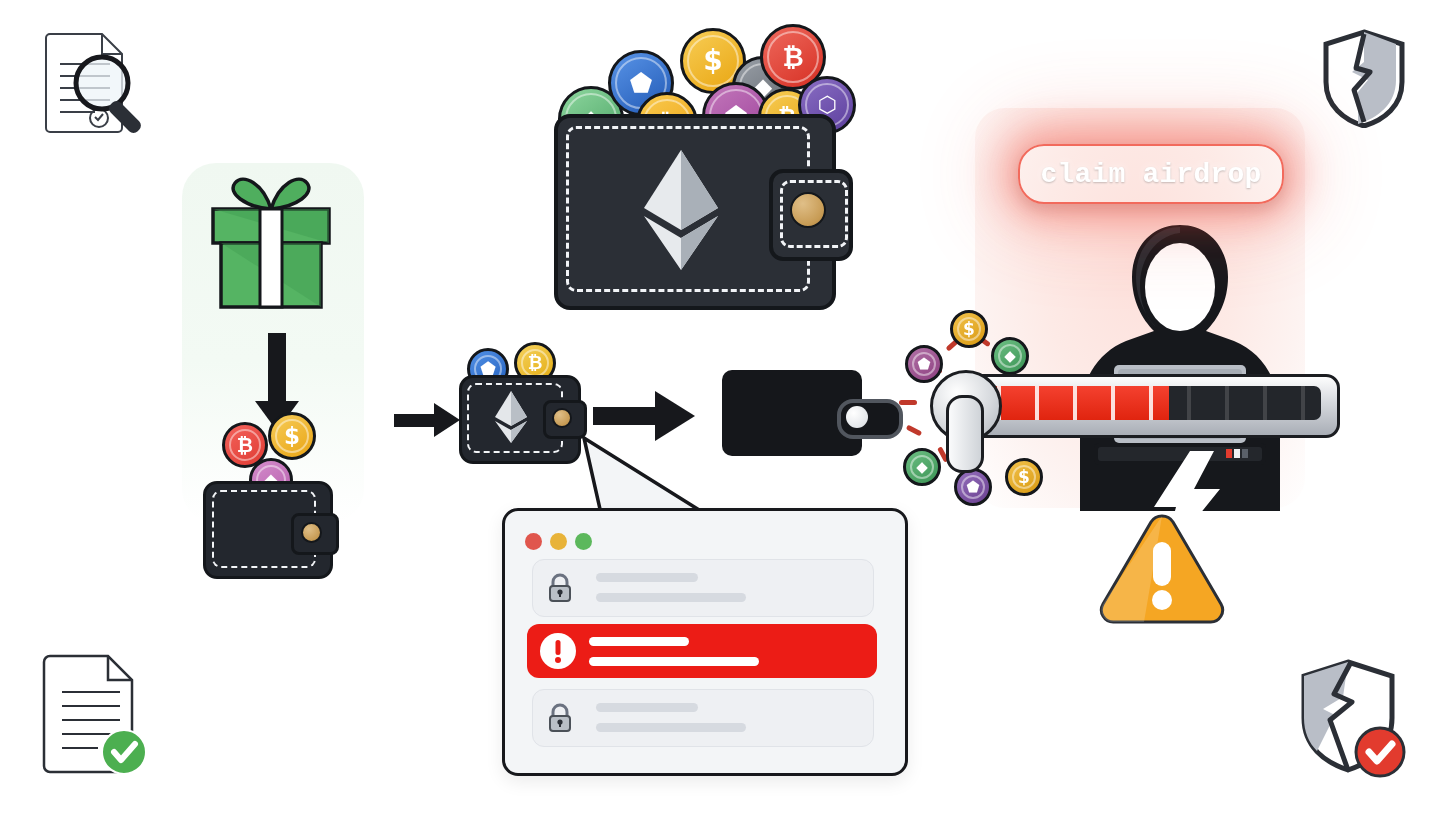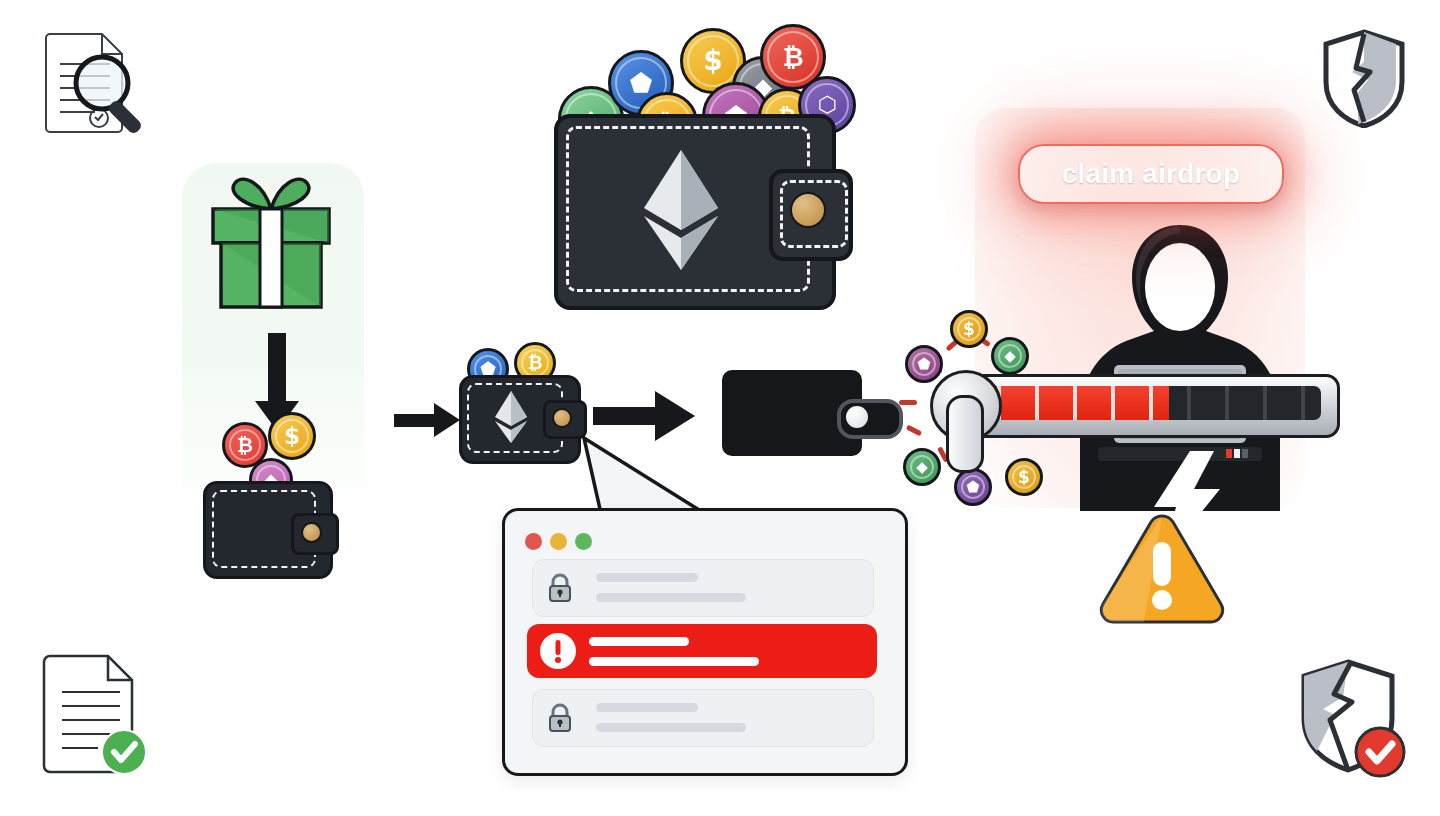--- a/index.html
+++ b/index.html
@@ -39,21 +39,21 @@
   .bar-w{position:absolute;background:#ffffff;border-radius:7px;}
   .lock{position:absolute;}
 
   
   .claim-btn{position:absolute;border-radius:26px;
     background:linear-gradient(100deg,#f4built 0%,#f04436 0%,#ef392b 48%,#e02316 100%);
     border:2px solid #f26a5c;
     box-shadow:0 0 36px 14px rgba(240,70,56,.38), 0 0 80px 28px rgba(240,70,56,.18), 0 6px 14px rgba(0,0,0,.12);
     display:flex;align-items:center;justify-content:center;}
   .claim-btn .label{color:#fff;font-size:28px;font-weight:bold;letter-spacing:.2px;
-    text-shadow:0 0 10px rgba(255,255,255,.55),0 1px 2px rgba(0,0,0,.25);font-family:Liberation Sans, sans-serif;}
+    text-shadow:0 0 10px rgba(255,255,255,.55),0 1px 2px rgba(0,0,0,.25);font-family:Liberation Mono, monospace;}
 
   
   .pbar-outer{position:absolute;border:3px solid #1b1d21;border-radius:14px;
       background:linear-gradient(180deg,#fdfdfd 0%,#d5d8dd 45%,#a9aeb6 100%);}
   .pbar-track{position:absolute;background:#23262b;border-radius:7px;overflow:hidden;}
   .pbar-fill{position:absolute;left:0;top:0;bottom:0;background:linear-gradient(180deg,#f4412f,#e0240f);}
   .seg{position:absolute;top:0;bottom:0;width:4px;background:rgba(255,255,255,.85);}
   .seg-d{position:absolute;top:0;bottom:0;width:4px;background:rgba(255,255,255,.14);}
   .knob{position:absolute;border-radius:50%;border:3px solid #1b1d21;
     background:radial-gradient(circle at 36% 30%,#ffffff,#d7dade 55%,#aeb3ba);}

